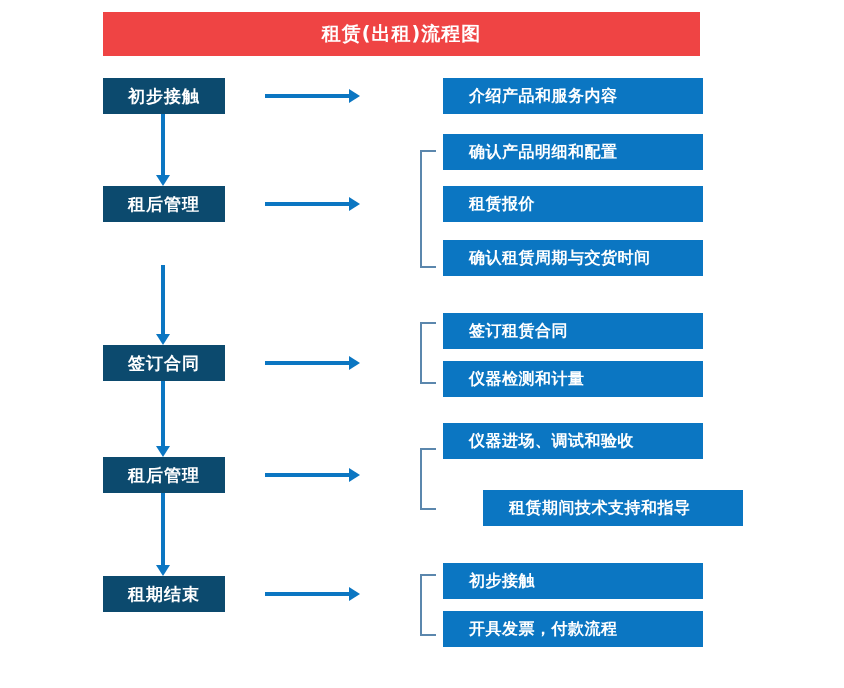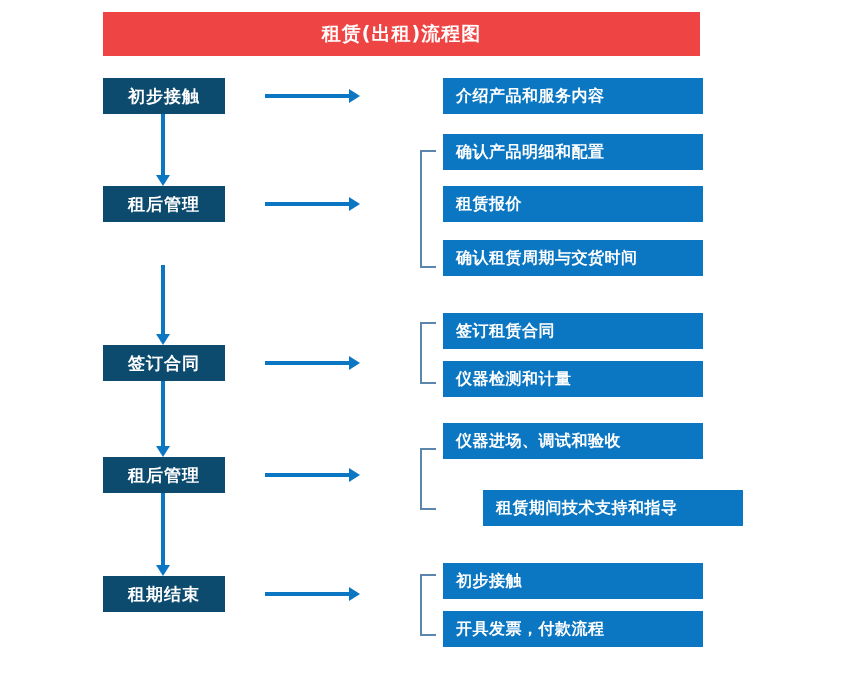--- a/index.html
+++ b/index.html
@@ -51,21 +51,21 @@
     position: absolute;
     left: 443px;
     width: 260px;
     height: 36px;
     background: #0b76c2;
     color: #ffffff;
     font-size: 16px;
     font-weight: bold;
     display: flex;
     align-items: center;
-    padding-left: 13px;
+    padding-left: 26px;
     box-sizing: border-box;
     letter-spacing: 0.5px;
   }
   
   .h-arrow {
     position: absolute;
     height: 14px;
   }
   .h-arrow .shaft {
     position: absolute;

